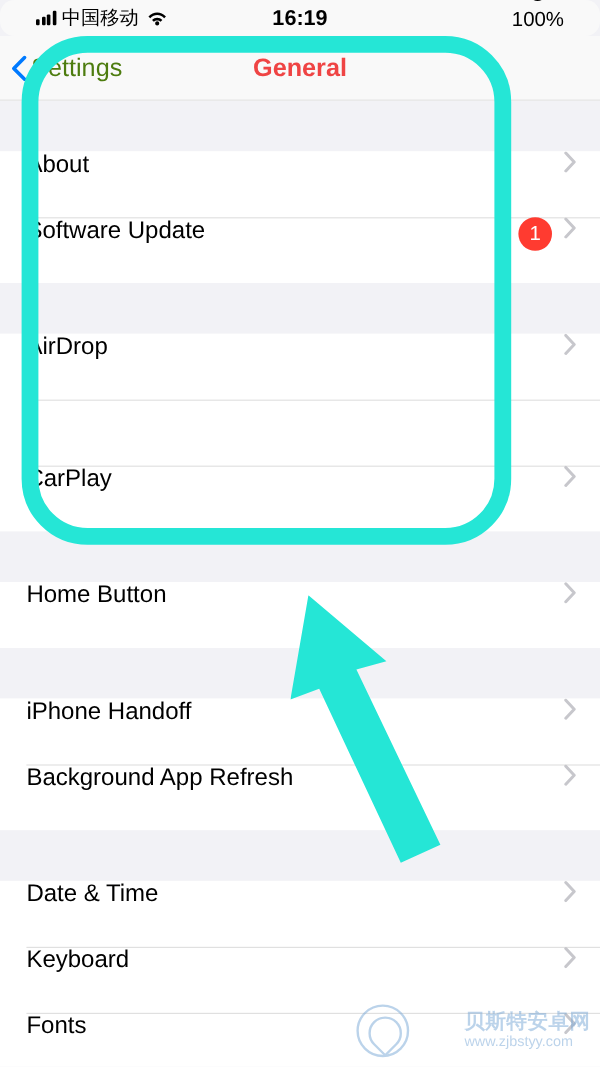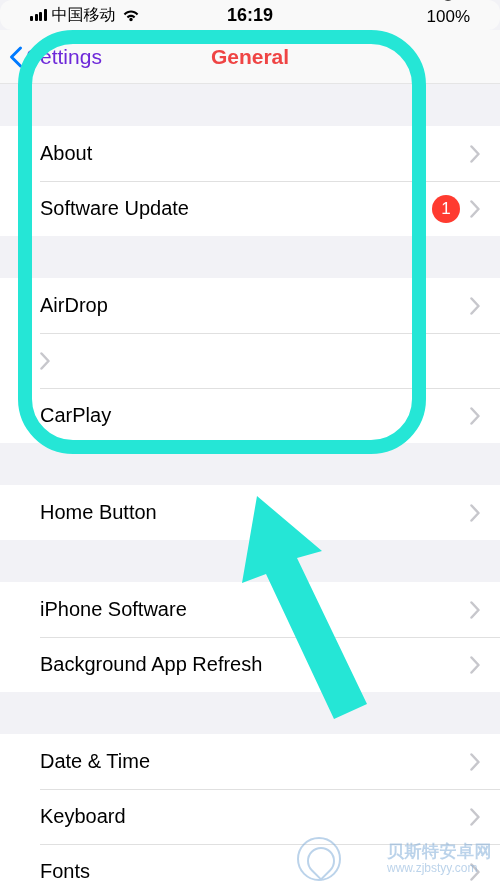--- a/index.html
+++ b/index.html
@@ -109,21 +109,21 @@
       background: #f9f9f9;
       display: flex;
       align-items: center;
       position: relative;
       border-bottom: 0.5px solid rgba(0,0,0,0.08);
     }
     .back-btn {
       display: flex;
       align-items: center;
       padding-left: 8px;
-      color: #6d28d9;
+      color: #4d7c0f;
       font-size: 21px;
       font-weight: 400;
       cursor: pointer;
     }
     .back-chevron svg {
       display: block;
       margin-right: 2px;
     }
     .nav-title {
       position: absolute;
@@ -137,25 +137,23 @@
     .section-gap {
       height: 42px;
       background: #f2f2f6;
     }
     .section {
       background: #fff;
     }
     .row {
       height: 55px;
       display: flex;
-      align-items: center;
       padding: 0 20px 0 22px;
       position: relative;
       cursor: pointer;
-      margin-left: 18px;
     }
     .row:not(:last-child)::after {
       content: "";
       position: absolute;
       left: 22px;
       right: 0;
       bottom: 0;
       height: 0.5px;
       background: rgba(0,0,0,0.12);
     }
@@ -356,21 +354,21 @@
         <svg width="10" height="18" viewBox="0 0 10 18">
           <path d="M1.5 1.5l7 7.5-7 7.5" stroke="#c7c7cc" stroke-width="2.5" fill="none" stroke-linecap="round" stroke-linejoin="round"></path>
         </svg>
       </span>
   </div>
 </div>
 
 <div class="section-gap"></div>
 <div class="section">
   <div class="row">
-    <span class="row-label">iPhone Software</span>
+    <span class="row-label">iPhone Handoff</span>
     <span class="chevron">
         <svg width="10" height="18" viewBox="0 0 10 18">
           <path d="M1.5 1.5l7 7.5-7 7.5" stroke="#c7c7cc" stroke-width="2.5" fill="none" stroke-linecap="round" stroke-linejoin="round"></path>
         </svg>
       </span>
   </div>
   <div class="row">
     <span class="row-label">Background App Refresh</span>
     <span class="chevron">
         <svg width="10" height="18" viewBox="0 0 10 18">

